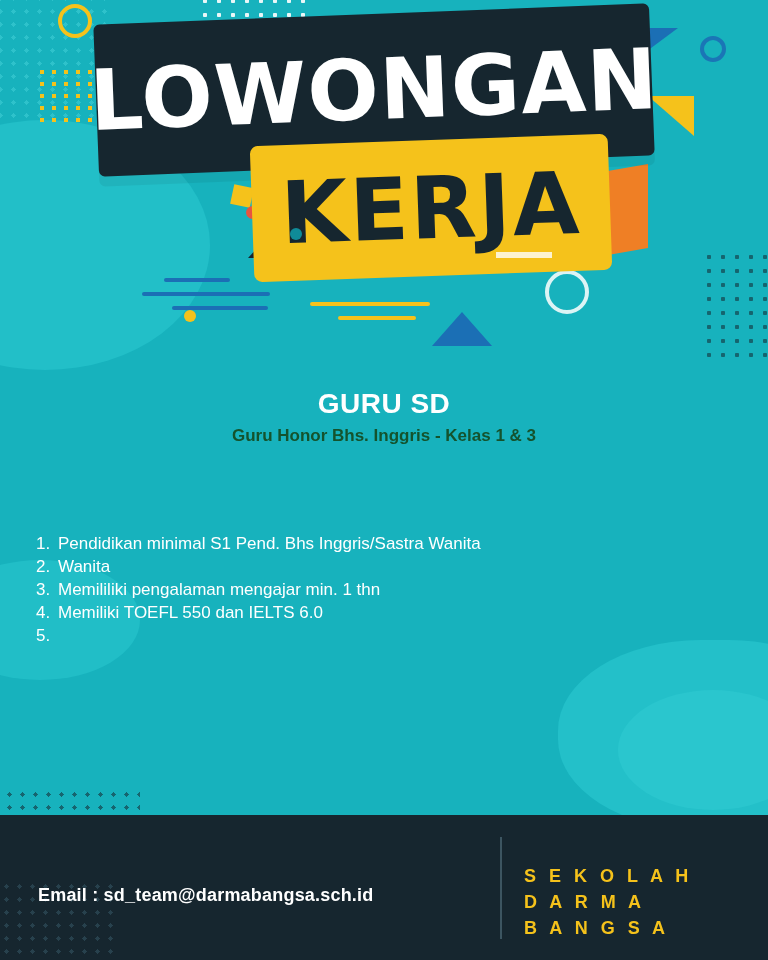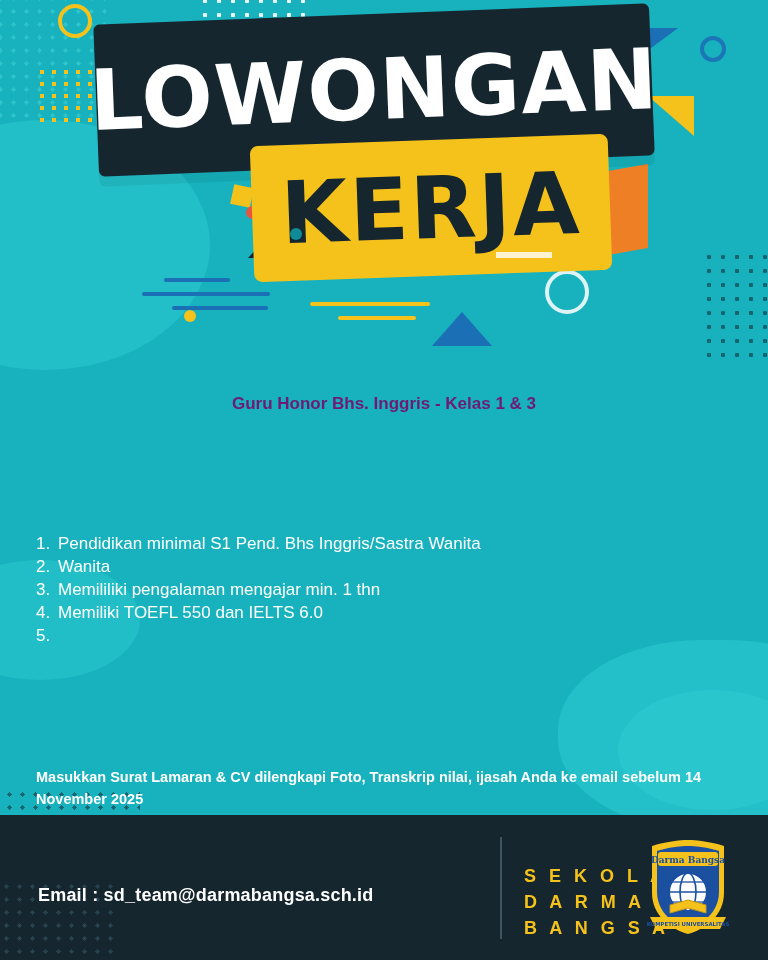--- a/index.html
+++ b/index.html
@@ -146,21 +146,21 @@
 
   
   .job {
     position:absolute; left:0; top:388px; width:768px; text-align:center;
   }
   .job-title {
     color:#ffffff; font-size:28px; font-weight:bold; letter-spacing:.5px;
   }
   .job-sub {
     margin-top:6px;
-    color:#701a75; font-size:17px; font-weight:bold;
+    color:#14532d; font-size:17px; font-weight:bold;
   }
 
   
   .req-head {
     position:absolute; left:38px; top:478px;
     color:#f5c21b; font-size:27px; font-weight:bold;
   }
   .req-list {
     position:absolute; left:30px; top:532px; width:700px;
     list-style:none;
@@ -255,20 +255,21 @@
       <i></i>
         <i></i>
         <i></i>
         <i></i>
         <i></i>
     </div>
     <div class="deco cdot cdot-yellow2"></div>
   </div>
 
   <div class="job">
+    <div class="job-title">GURU SD</div>
     <div class="job-sub">Guru Honor Bhs. Inggris  -  Kelas 1 &amp; 3</div>
   </div>
 
   <ul class="req-list">
     <li>
       <span class="num">1.</span>
       <span>Pendidikan minimal S1 Pend. Bhs Inggris/Sastra Wanita</span>
     </li>
     <li>
       <span class="num">2.</span>
@@ -280,48 +281,25 @@
     </li>
     <li>
       <span class="num">4.</span>
       <span>Memiliki TOEFL 550 dan IELTS 6.0</span>
     </li>
     <li>
       <span class="num">5.</span>
     </li>
   </ul>
 
-  <div class="instruct">Masukkan Surat Lamaran &amp; CV dilengkapi Foto, Transkrip nilai, ijasah Anda ke email sebelum 14  November 2025</div>
 
   <div class="footer">
     <div class="dot-grid-footer"></div>
     <div class="email">Email : sd_team@darmabangsa.sch.id</div>
     <div class="divider"></div>
     <div class="school-name">
       <div>S E K O L A H</div>
       <div>D A R M A</div>
       <div>B A N G S A</div>
     </div>
 
-    <div class="logo">
-      <svg width="96" height="100" viewBox="0 0 96 100">
-
-        <path d="M48 3 C30 3 12 9 12 9 L12 56 C12 78 30 92 48 97 C66 92 84 78 84 56 L84 9 C84 9 66 3 48 3 Z" fill="#f5c21b"></path>
-        <path d="M48 9 C32 9 17 14 17 14 L17 55 C17 74 32 87 48 91 C64 87 79 74 79 55 L79 14 C79 14 64 9 48 9 Z" fill="#1b4fa0"></path>
-
-        <rect x="18" y="15" width="60" height="14" rx="3" fill="#f5c21b"></rect>
-        <text x="48" y="26" font-family="DejaVu Serif, serif" font-size="9" font-weight="bold" fill="#1b4fa0" text-anchor="middle">Darma Bangsa</text>
-
-        <circle cx="48" cy="55" r="19" fill="#ffffff"></circle>
-        <circle cx="48" cy="55" r="19" fill="none" stroke="#1b4fa0" stroke-width="2"></circle>
-        <ellipse cx="48" cy="55" rx="8" ry="19" fill="none" stroke="#1b4fa0" stroke-width="1.6"></ellipse>
-        <line x1="29" y1="55" x2="67" y2="55" stroke="#1b4fa0" stroke-width="1.6"></line>
-        <line x1="32" y1="45" x2="64" y2="45" stroke="#1b4fa0" stroke-width="1.3"></line>
-        <line x1="32" y1="65" x2="64" y2="65" stroke="#1b4fa0" stroke-width="1.3"></line>
-
-        <path d="M30 68 L48 63 L66 68 L66 76 L48 71 L30 76 Z" fill="#f5c21b" stroke="#c99a10" stroke-width="1"></path>
-
-        <path d="M10 80 L86 80 L80 92 L16 92 Z" fill="#f5c21b"></path>
-        <text x="48" y="89" font-family="DejaVu Sans, sans-serif" font-size="5.4" font-weight="bold" fill="#1b4fa0" text-anchor="middle">KOMPETISI UNIVERSALITAS</text>
-      </svg>
-    </div>
   </div>
 </div>
 
 </body></html>

